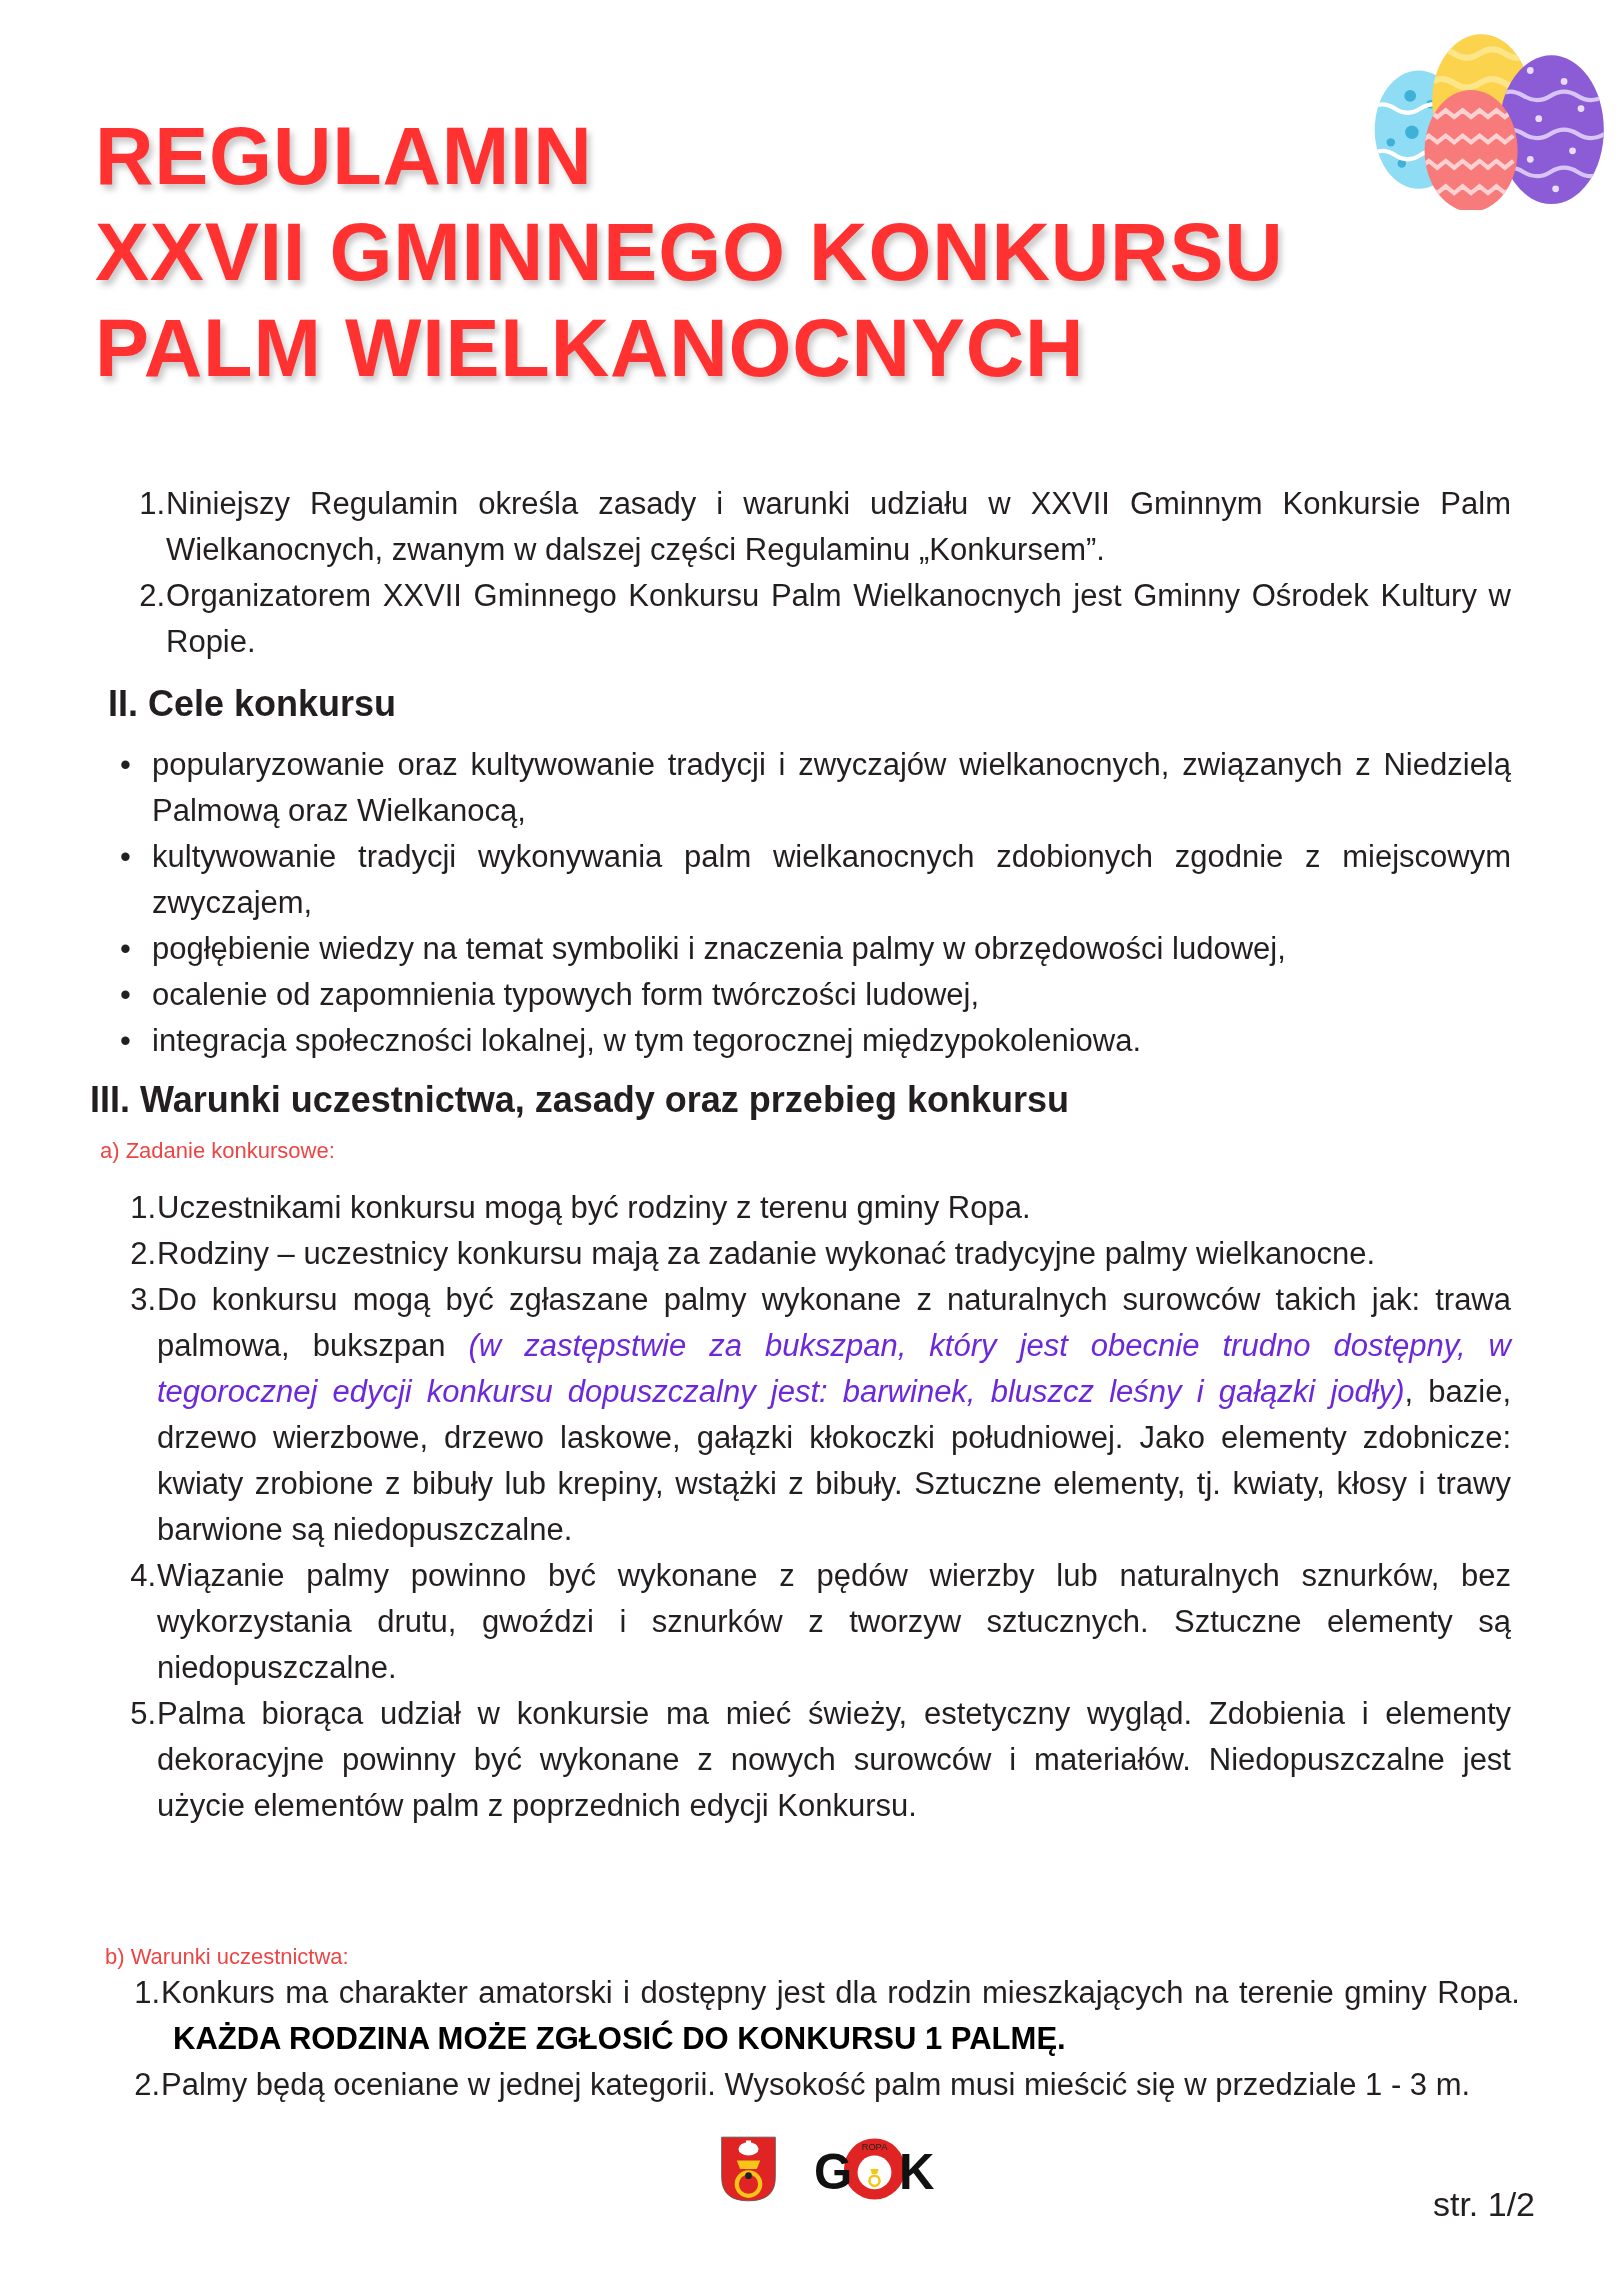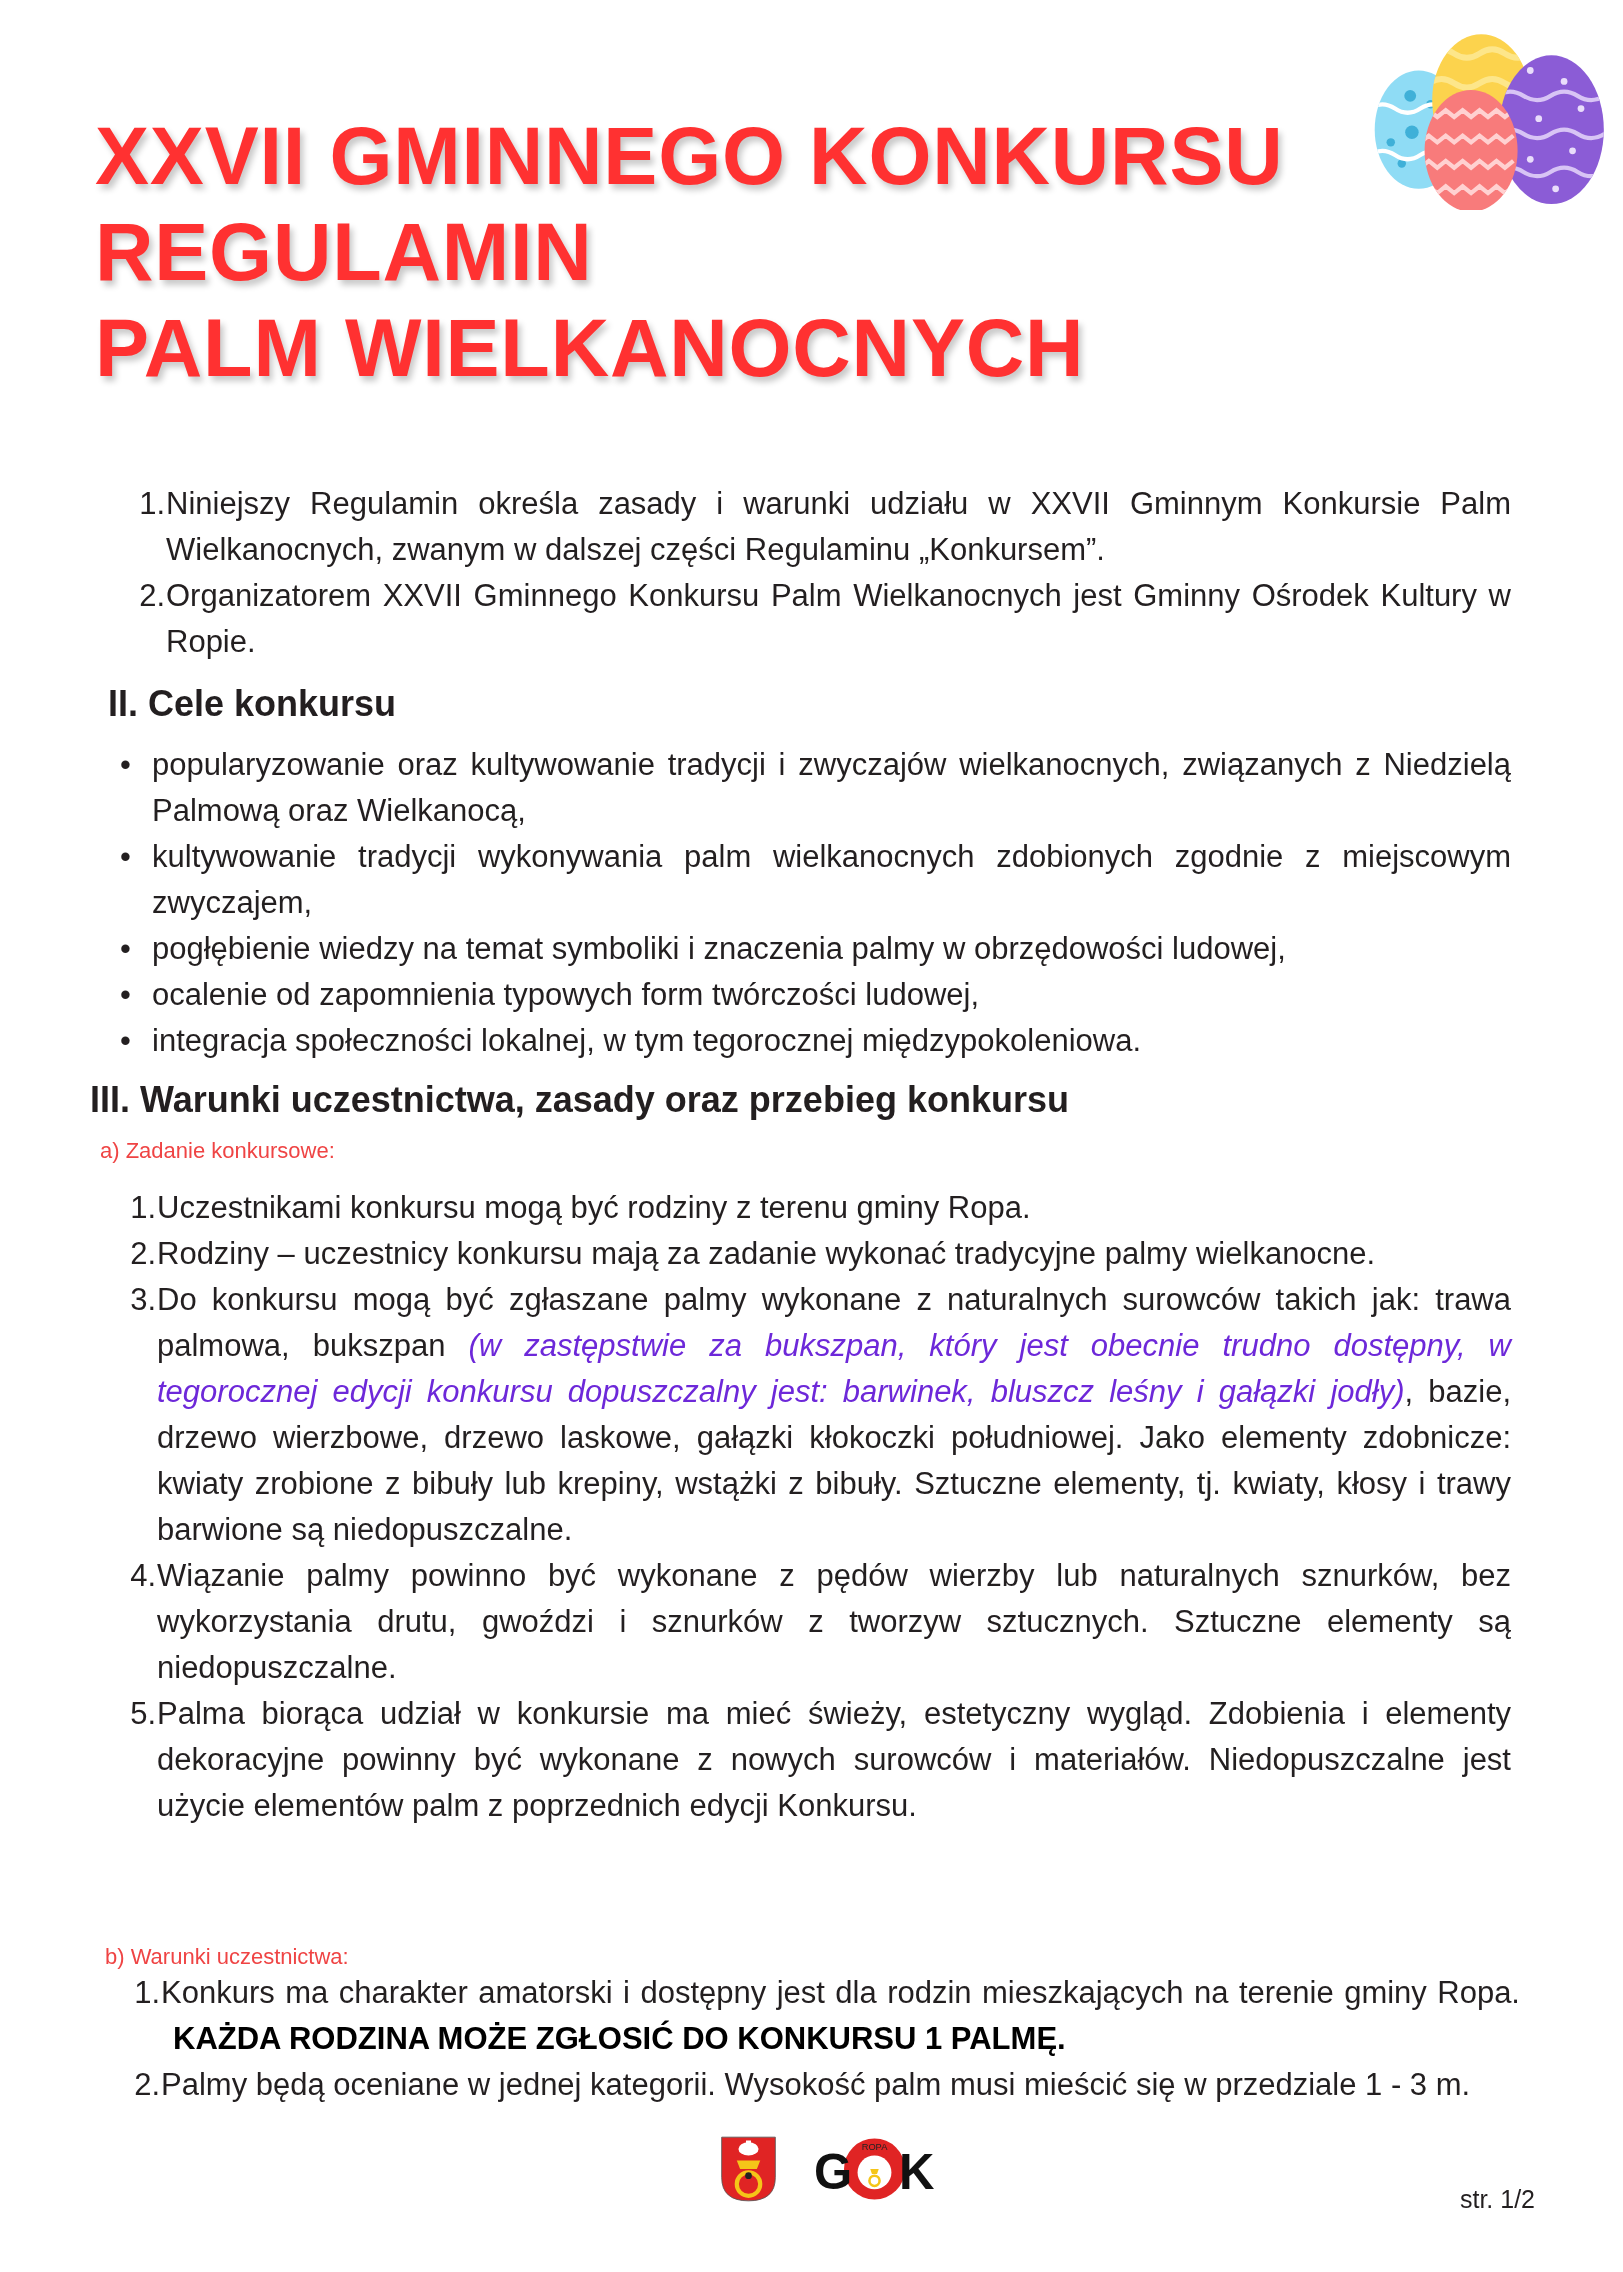--- a/index.html
+++ b/index.html
@@ -15,30 +15,30 @@
     .h3 { position: absolute; margin: 0; font-weight: 400; font-size: 22px; color: #ef4444; }
 
     .list { position: absolute; margin: 0; padding: 0; list-style: none; font-size: 31px; line-height: 46px; }
     .list li { position: relative; text-align: justify; }
     .num { position: absolute; left: -42px; top: 0; width: 41px; text-align: right; }
     .bullet { position: absolute; left: -32px; top: 0; }
     .red-italic { color: #6d28d9; font-weight: 400; font-style: italic; }
     .purple-bold { color: #000000; font-weight: 700; margin-left: 12px; }
 
     .logos { position: absolute; left: 720px; top: 2135px; display: flex; align-items: center; gap: 34px; }
-    .page-num { position: absolute; right: 88px; top: 2185px; font-size: 25px; color: #231f20; }
+    .page-num { position: absolute; right: 88px; top: 2185px; font-size: 34px; color: #231f20; }
   </style>
 </head>
 <body>
 
 <div class="page">
 
   <h1 class="title">
+    <span>REGULAMIN</span>
     <span>XXVII GMINNEGO KONKURSU</span>
-    <span>REGULAMIN</span>
     <span>PALM WIELKANOCNYCH</span>
   </h1>
 
   <svg class="eggs" viewBox="0 0 300 220">
     <defs>
       <clipPath id="cb">
           <ellipse cx="68" cy="125" rx="52" ry="70"></ellipse>
         </clipPath>
       <clipPath id="cy">
           <ellipse cx="142" cy="90" rx="58" ry="78"></ellipse>

